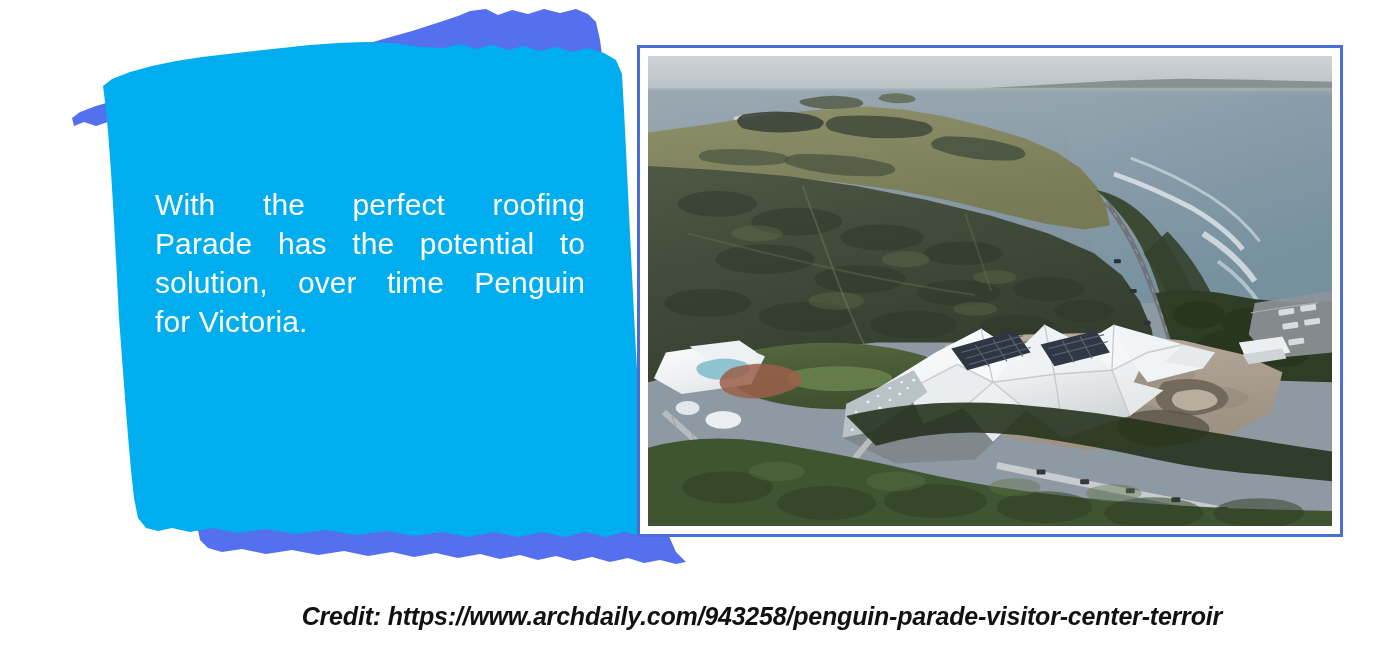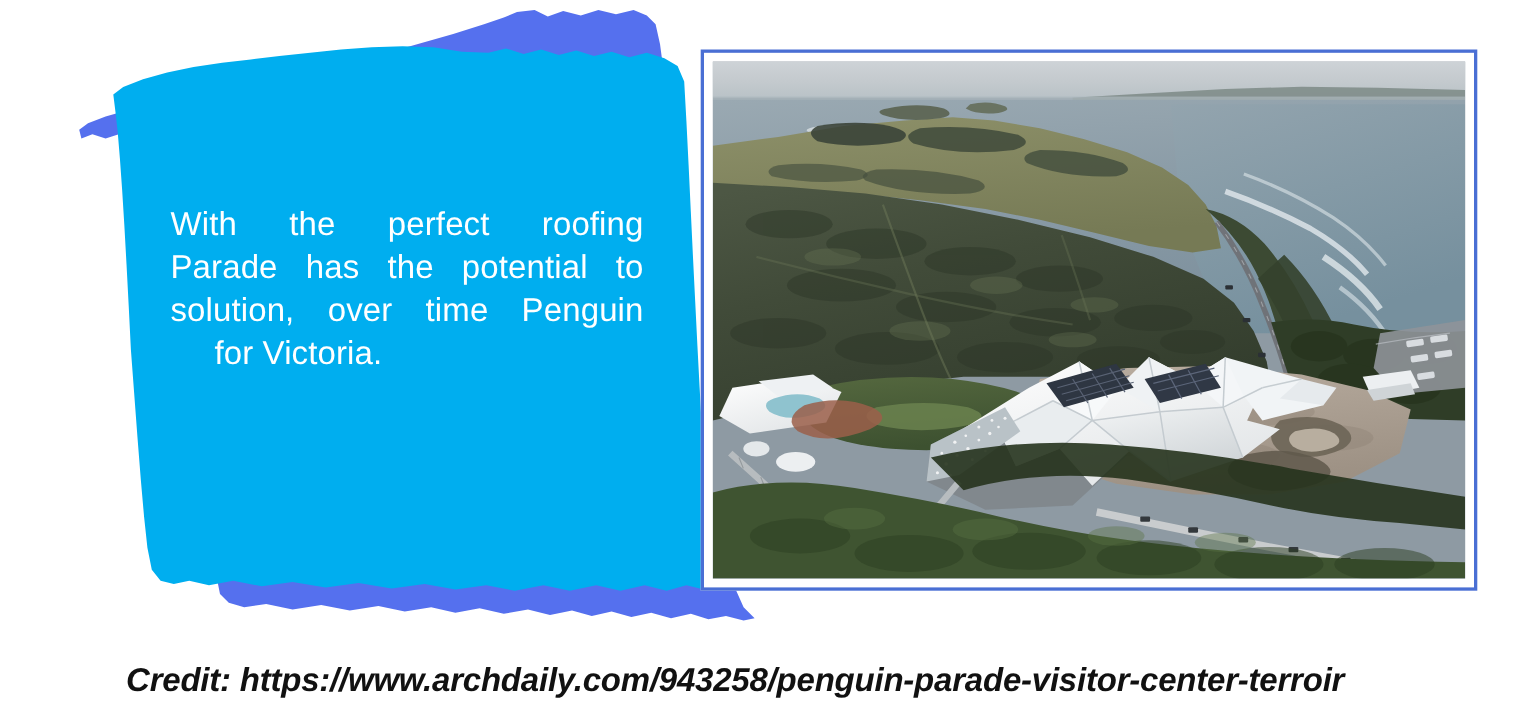--- a/index.html
+++ b/index.html
@@ -28,21 +28,21 @@
     font-weight:400;
     text-align:justify;
     letter-spacing:.1px;
     z-index:6;
   }
   #quote-block .ln{display:block;}
   #quote-block .ln.j{
     text-align:justify;
     text-align-last:justify;
   }
-  #quote-block .ln.last{text-align:left;text-align-last:left;margin-left:40px;}
+  #quote-block .ln.last{text-align:left;text-align-last:left;}
 
   
   #photo-panel{
     position:absolute;
     left:637px; top:45px;
     width:706px; height:492px;
     border:3px solid #4A6FD4;
     background:#ffffff;
     box-sizing:border-box;
     padding:8px;
@@ -58,21 +58,21 @@
 
   
   #credit{
     position:absolute;
     left:0; right:0;
     top:602px;
     text-align:right;
     padding-right:58px;
     font-style:italic;
     font-weight:700;
-    font-size:30px;
+    font-size:25px;
     color:#111111;
     letter-spacing:-.2px;
     z-index:8;
     font-family:"Liberation Sans", sans-serif;
   }
 </style>
 </head>
 <body style="background: rgb(255, 255, 255);">
 
 <div id="stage">

